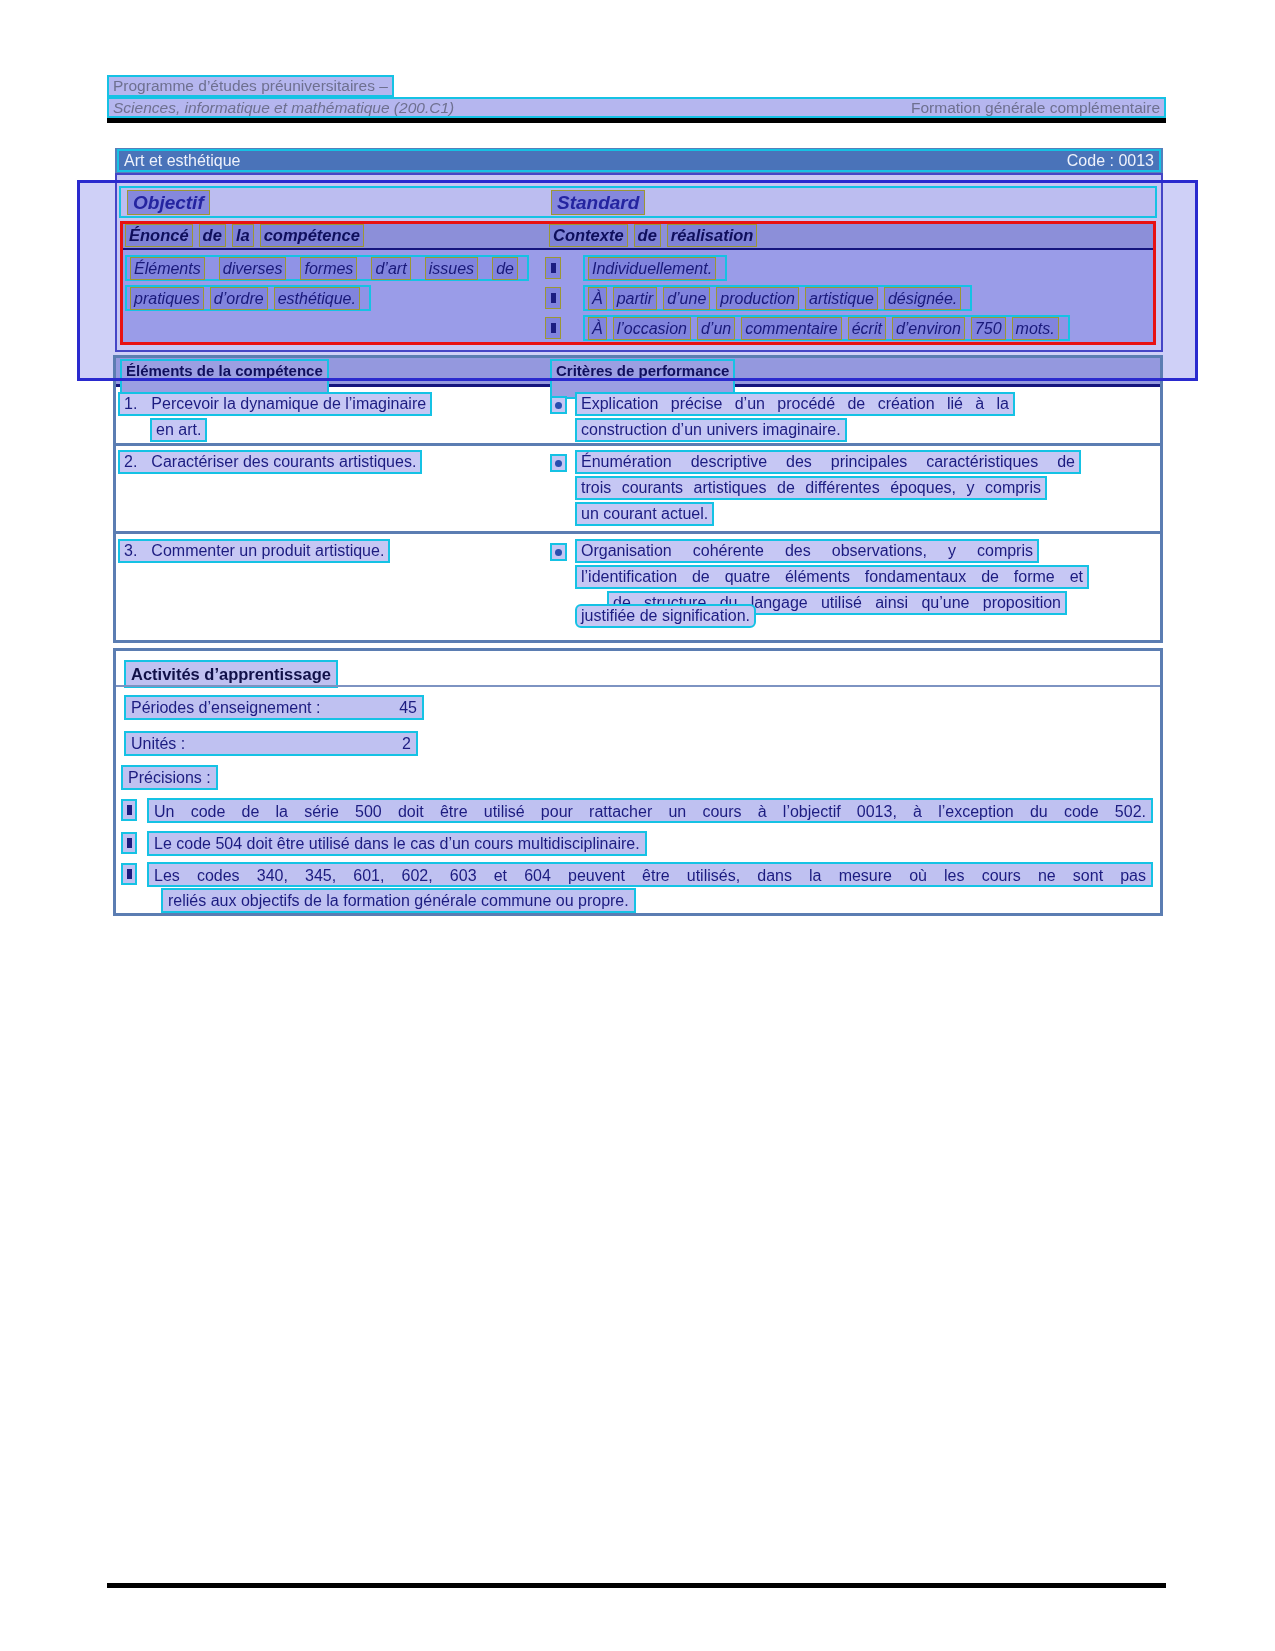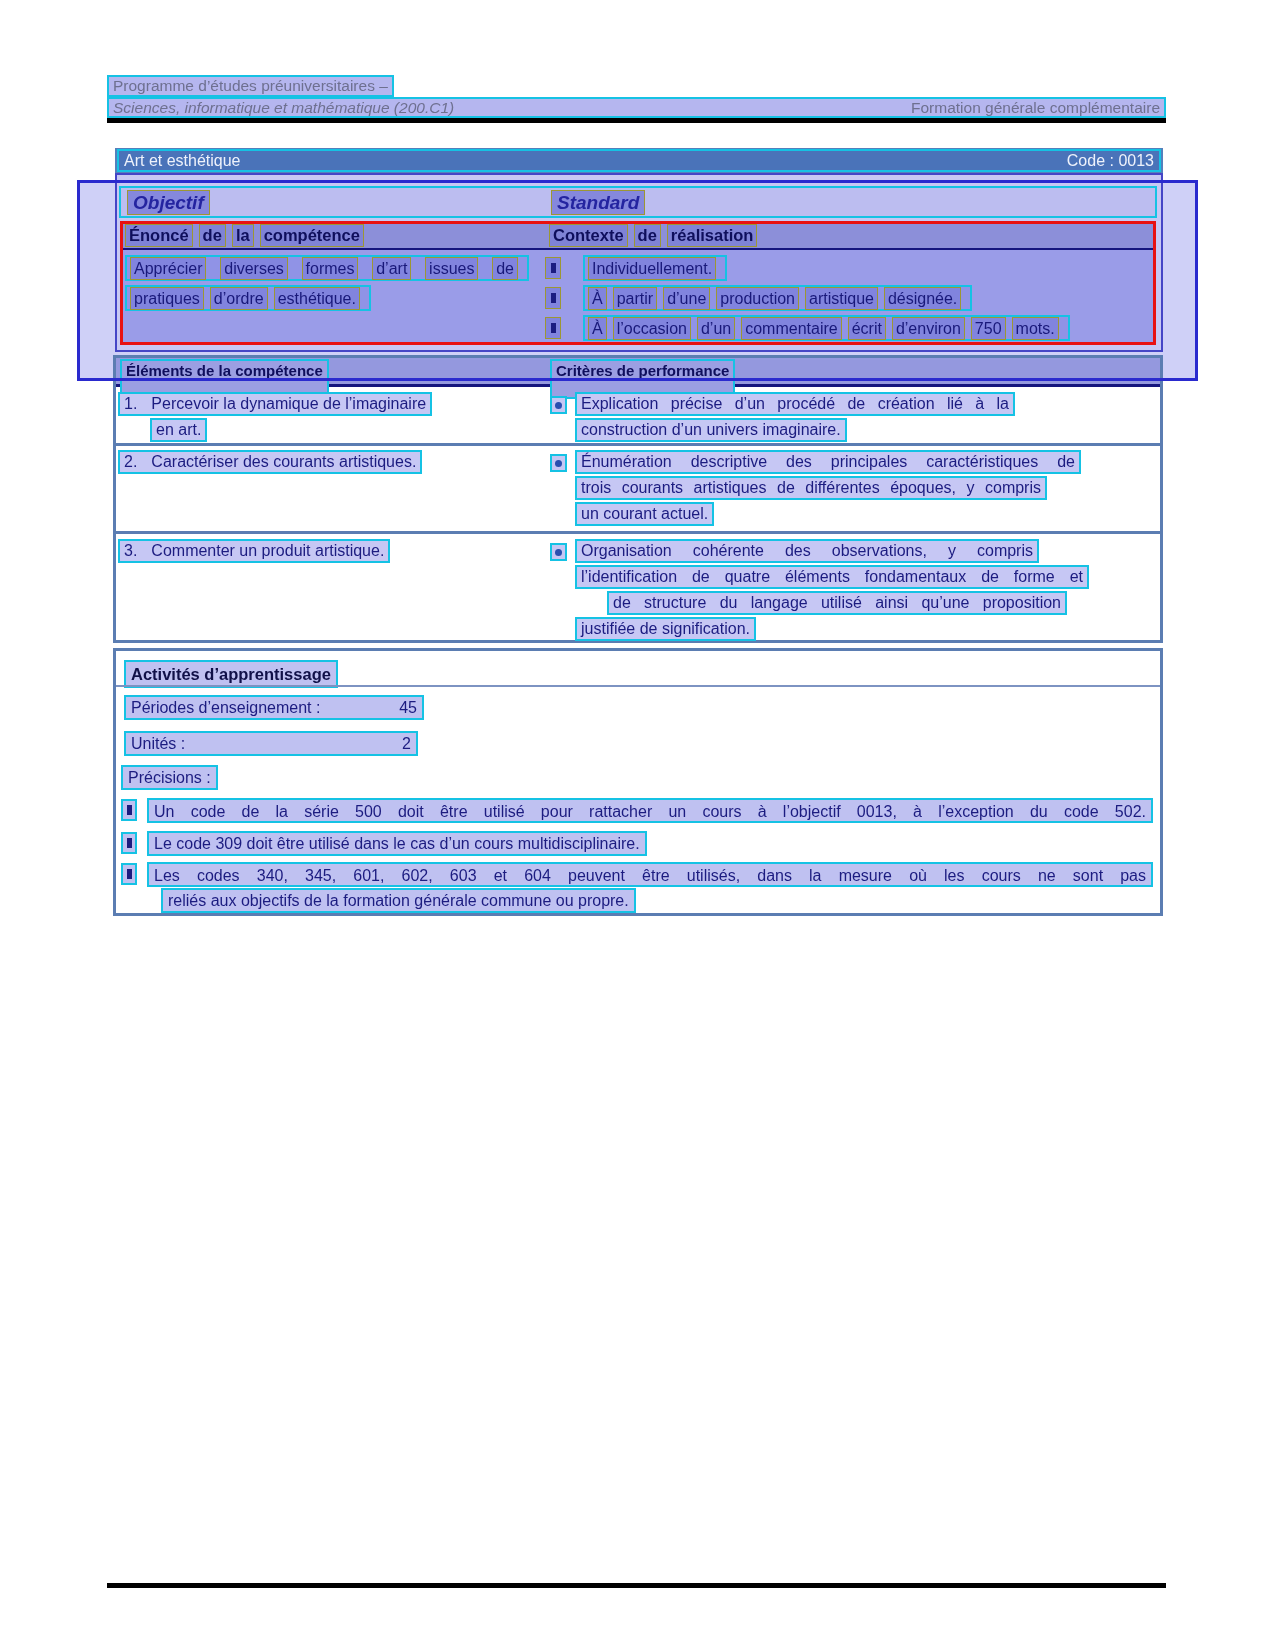--- a/index.html
+++ b/index.html
@@ -21,21 +21,21 @@
 
   
   .bigrect-fill{position:absolute;background:#cfd0f7;}
   .bigrect-border{position:absolute;border:3px solid #2a2ace;box-sizing:border-box;
         background:transparent;z-index:40;pointer-events:none;}
 
   
   .panel{position:absolute;background:#c7c8f3;border:2px solid #4545c6;box-sizing:border-box;}
   .obj-line{position:absolute;border:2px solid #15c2e4;background:#bcbdf0;box-sizing:border-box;text-align:right;}
   .w{display:inline-block;border:1px solid #9c9733;background:#8487dd;color:#19197a;
-     padding:0 3px;margin-right:6px;font-size:16px;line-height:21px;white-space:nowrap;}
+     padding:0 3px;margin-right:6px;font-size:16px;line-height:21px;white-space:nowrap;font-style:italic;}
   .w.big{font-size:19px;font-weight:bold;font-style:italic;color:#2424a0;background:#8588dd;
          position:absolute;padding:1px 5px;}
   .redbox{position:absolute;border:3px solid #e81111;background:#9a9ce8;box-sizing:border-box;}
   .band{position:absolute;left:0;right:0;top:0;height:24px;background:#8c8fd9;
         border-bottom:2px solid #15157e;}
   .wgroup{position:absolute;display:flex;align-items:center;}
   .wgroup .w{font-weight:bold;font-size:16.5px;color:#0f0f5c;background:#7f83d6;}
   .wl{display:flex;align-items:center;border:2px solid #15c2e4;background:#9093e6;
       padding:1px 3px;height:26px;box-sizing:border-box;}
   .wl .w{background:#8184de;}
@@ -112,21 +112,21 @@
             <span class="w">compétence</span>
           </div>
         <div class="wgroup" style="left:426px;top:0;">
             <span class="w">Contexte</span>
             <span class="w">de</span>
             <span class="w">réalisation</span>
           </div>
       </div>
 
       <div class="wl spread" style="position:absolute;left:2px;top:31px;">
-          <span class="w">Apprécier</span>
+          <span class="w">Éléments</span>
           <span class="w">diverses</span>
           <span class="w">formes</span>
           <span class="w">d’art</span>
           <span class="w">issues</span>
           <span class="w">de</span>
         </div>
       <div class="wl" style="position:absolute;left:2px;top:61px;">
           <span class="w">pratiques</span>
           <span class="w">d’ordre</span>
           <span class="w">esthétique.</span>
@@ -205,21 +205,21 @@
     <div class="tline numline" style="left:2px;top:181px;">
       <span>3.</span>
       <span>Commenter un produit artistique.</span>
     </div>
     <div class="dotbox" style="left:434px;top:185px;">
       <span class="dot"></span>
       </div>
     <div class="tline just" style="left:459px;top:181px;width:464px;">Organisation cohérente des observations, y compris</div>
     <div class="tline just" style="left:459px;top:207px;width:514px;">l’identification de quatre éléments fondamentaux de forme et</div>
     <div class="tline just" style="left:459px;top:233px;width:460px;margin-left:32px;">de structure du langage utilisé ainsi qu’une proposition</div>
-    <div class="tline" style="left:459px;top:259px;">justifiée de signification.</div>
+    <div class="tline" style="left:459px;top:246px;border-radius:6px;">justifiée de signification.</div>
   </div>
 
   <div class="bigrect-border" style="left:77px;top:180px;width:1121px;height:201px;"></div>
 
   <div class="wtable" style="left:113px;top:648px;width:1050px;height:268px;">
     <div class="actline bold" style="left:8px;top:9px;">Activités d’apprentissage</div>
     <div class="actdiv" style="top:34px;"></div>
 
     <div class="actline spread" style="left:8px;top:44px;width:300px;">
       <span>Périodes d’enseignement :</span>
@@ -232,21 +232,21 @@
     <div class="actline" style="left:5px;top:114px;">Précisions :</div>
 
     <div class="abul" style="left:5px;top:148px;">
       <span class="sq"></span>
       </div>
     <div class="actline just" style="left:31px;top:147px;width:1006px;">Un code de la série 500 doit être utilisé pour rattacher un cours à l’objectif 0013, à l’exception du code 502.</div>
 
     <div class="abul" style="left:5px;top:181px;">
       <span class="sq"></span>
       </div>
-    <div class="actline" style="left:31px;top:180px;">Le code 309 doit être utilisé dans le cas d’un cours multidisciplinaire.</div>
+    <div class="actline" style="left:31px;top:180px;">Le code 504 doit être utilisé dans le cas d’un cours multidisciplinaire.</div>
 
     <div class="abul" style="left:5px;top:212px;">
       <span class="sq"></span>
       </div>
     <div class="actline just" style="left:31px;top:211px;width:1006px;">Les codes 340, 345, 601, 602, 603 et 604 peuvent être utilisés, dans la mesure où les cours ne sont pas</div>
     <div class="actline" style="left:45px;top:237px;">reliés aux objectifs de la formation générale commune ou propre.</div>
   </div>
 
   <div class="rule" style="left:107px;top:1583px;width:1059px;height:5px;"></div>
 

